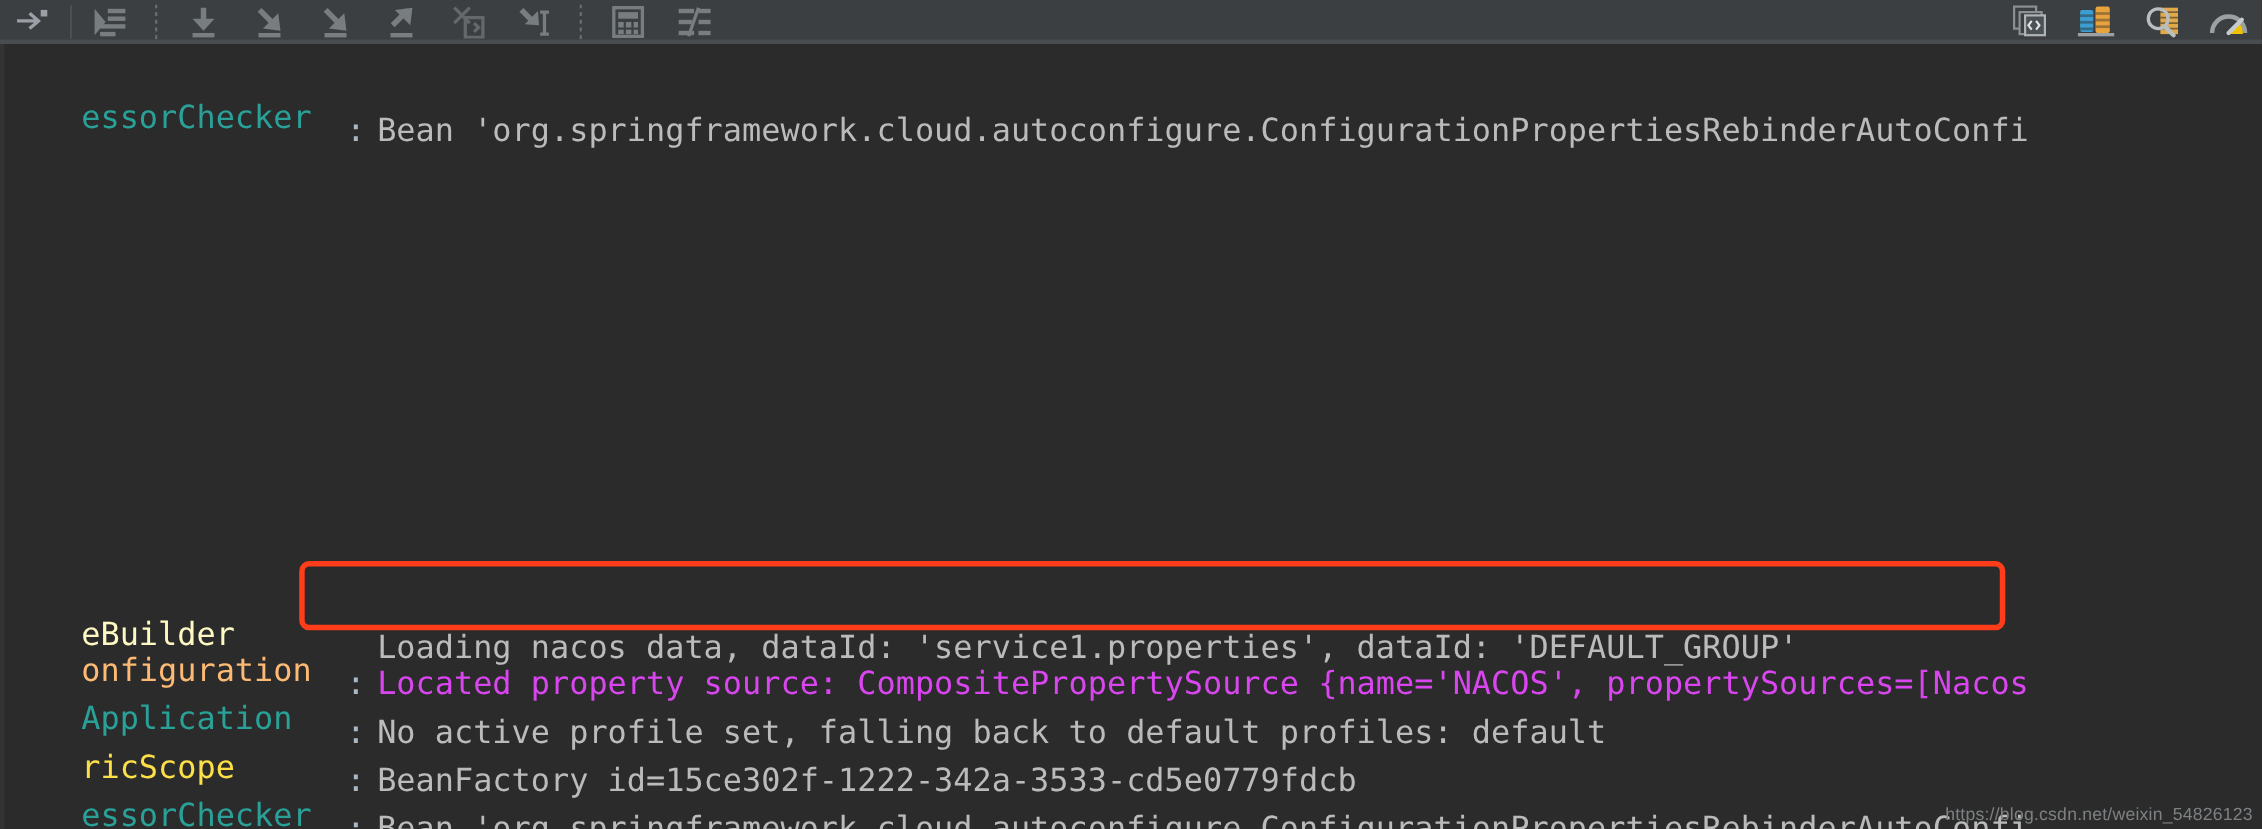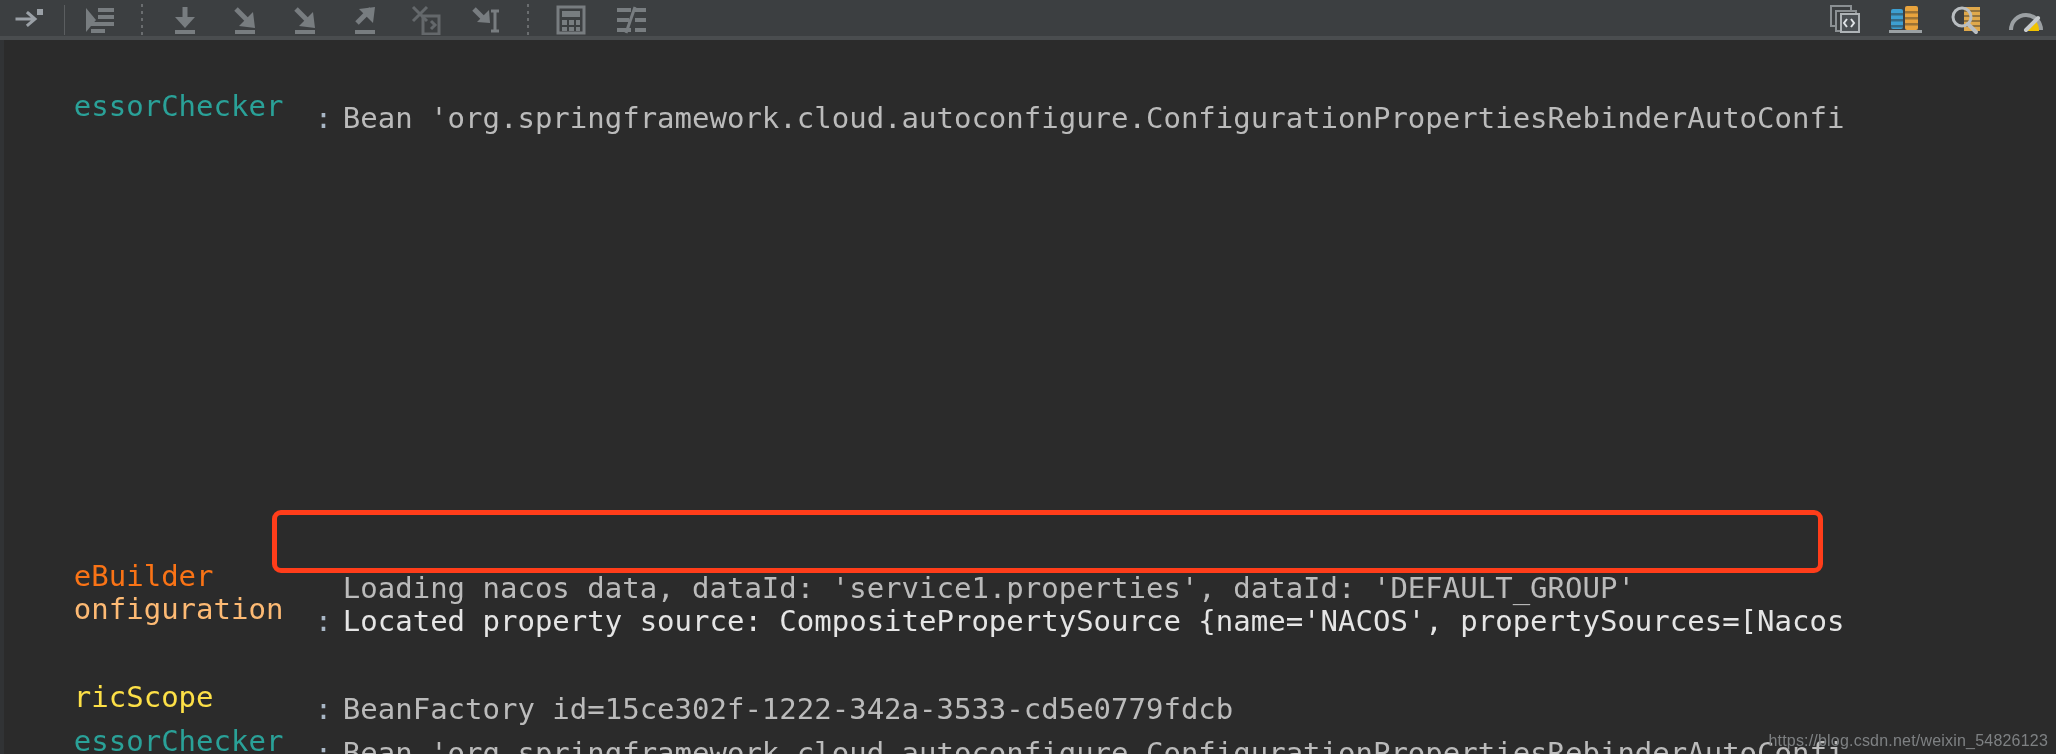--- a/index.html
+++ b/index.html
@@ -298,27 +298,30 @@
 
 <div id="console" style="background: rgb(43, 43, 43); text-decoration: underline;">
 
   <div id="gutter"></div>
 
   <div class="log-line" style="top:0px">
     <span class="lg-name" style="color: rgb(42, 161, 152);">essorChecker</span><span class="lg-colon">:</span><span class="lg-msg" style="color: rgb(187, 187, 187);">Bean 'org.springframework.cloud.autoconfigure.ConfigurationPropertiesRebinderAutoConfi</span>
   </div>
 
   <div class="log-line" style="top:470px">
-    <span class="lg-name" style="color: #f97316;">eBuilder</span><span class="lg-colon"></span><span class="lg-msg" style="color: rgb(187, 187, 187);">Loading nacos data, dataId: 'service1.properties', dataId: 'DEFAULT_GROUP'</span>
+    <span class="lg-name" style="color: #fef9c3;">eBuilder</span><span class="lg-colon"></span><span class="lg-msg" style="color: rgb(187, 187, 187);">Loading nacos data, dataId: 'service1.properties', dataId: 'DEFAULT_GROUP'</span>
   </div>
 
   <div class="log-line" style="top:503px">
-    <span class="lg-name" style="color: #fdba74;">onfiguration</span><span class="lg-colon">:</span><span class="lg-msg" style="color: #e5e5e5;">Located property source: CompositePropertySource {name='NACOS', propertySources=[Nacos</span>
-  </div>
-
+    <span class="lg-name" style="color: #fdba74;">onfiguration</span><span class="lg-colon">:</span><span class="lg-msg" style="color: #d946ef;">Located property source: CompositePropertySource {name='NACOS', propertySources=[Nacos</span>
+  </div>
+
+  <div class="log-line" style="top:547px">
+    <span class="lg-name" style="color: rgb(42, 161, 152);">Application</span><span class="lg-colon">:</span><span class="lg-msg" style="color: rgb(187, 187, 187);">No active profile set, falling back to default profiles: default</span>
+  </div>
 
   <div class="log-line" style="top:591px">
     <span class="lg-name" style="color: #fde047;">ricScope</span><span class="lg-colon">:</span><span class="lg-msg" style="color: rgb(187, 187, 187);">BeanFactory id=15ce302f-1222-342a-3533-cd5e0779fdcb</span>
   </div>
 
   <div class="log-line" style="top:635px">
     <span class="lg-name" style="color: rgb(42, 161, 152);">essorChecker</span><span class="lg-colon">:</span><span class="lg-msg" style="color: rgb(187, 187, 187);">Bean 'org.springframework.cloud.autoconfigure.ConfigurationPropertiesRebinderAutoConfi</span>
   </div>
 
   <div class="log-line" style="top:679px">

